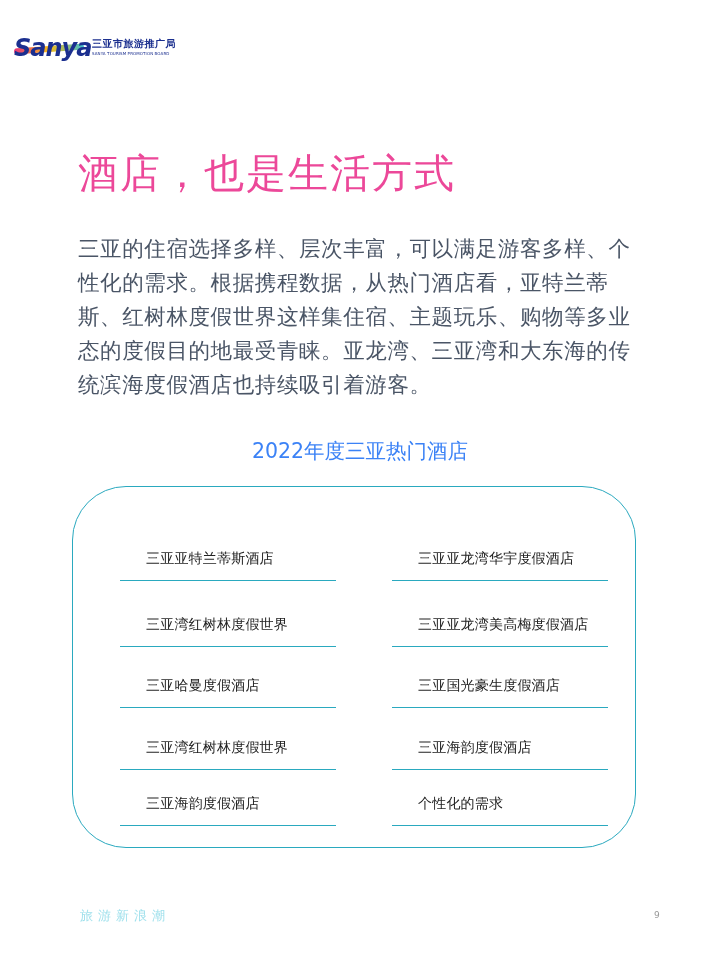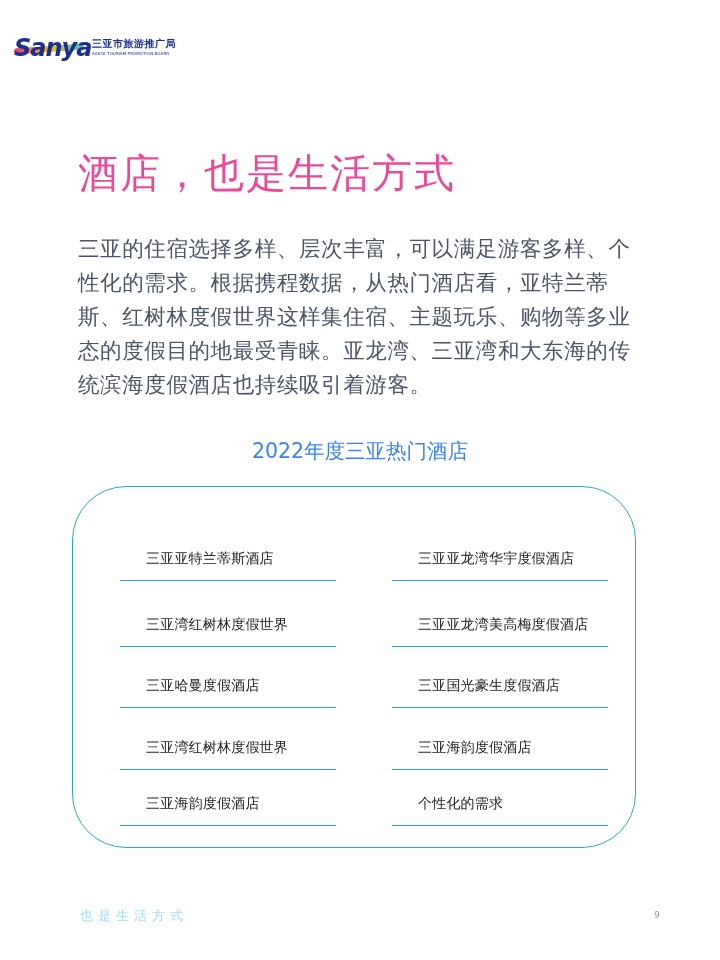--- a/index.html
+++ b/index.html
@@ -76,14 +76,14 @@
 <div class="hotel" style="left:392px;top:673px;">
     <span>三亚国光豪生度假酒店</span>
   </div>
 <div class="hotel" style="left:392px;top:735px;">
     <span>三亚海韵度假酒店</span>
   </div>
 <div class="hotel" style="left:392px;top:791px;">
     <span>个性化的需求</span>
   </div>
 
-<div class="footer-left">也是生活方式</div>
+<div class="footer-left">旅游新浪潮</div>
 <div class="page-num">9</div>
 
 </body></html>

